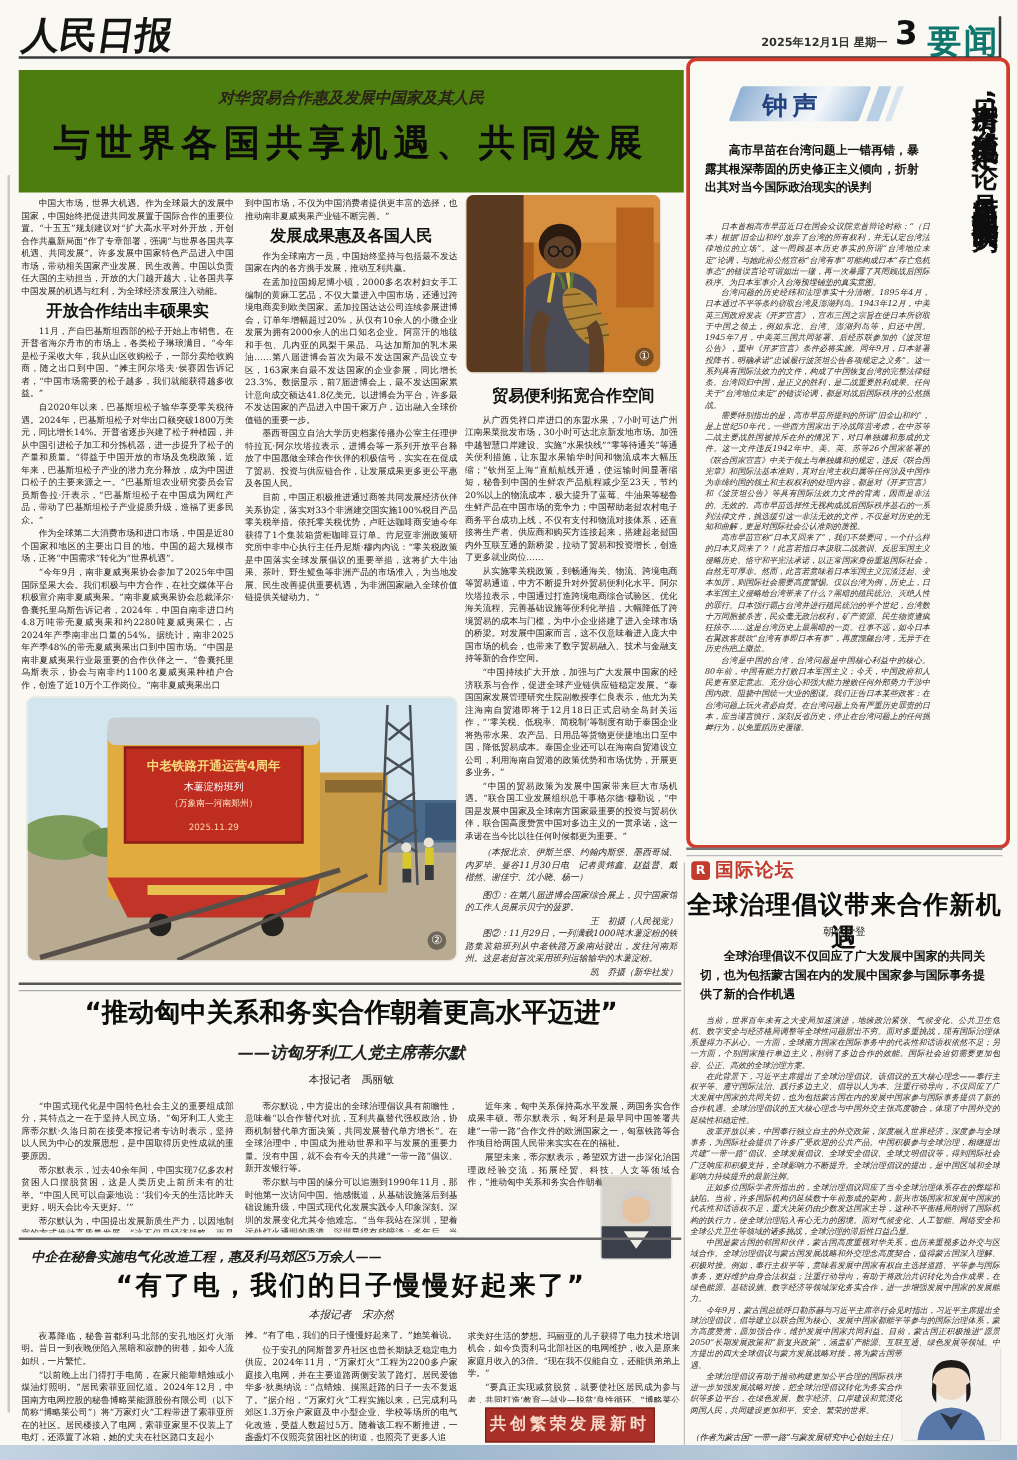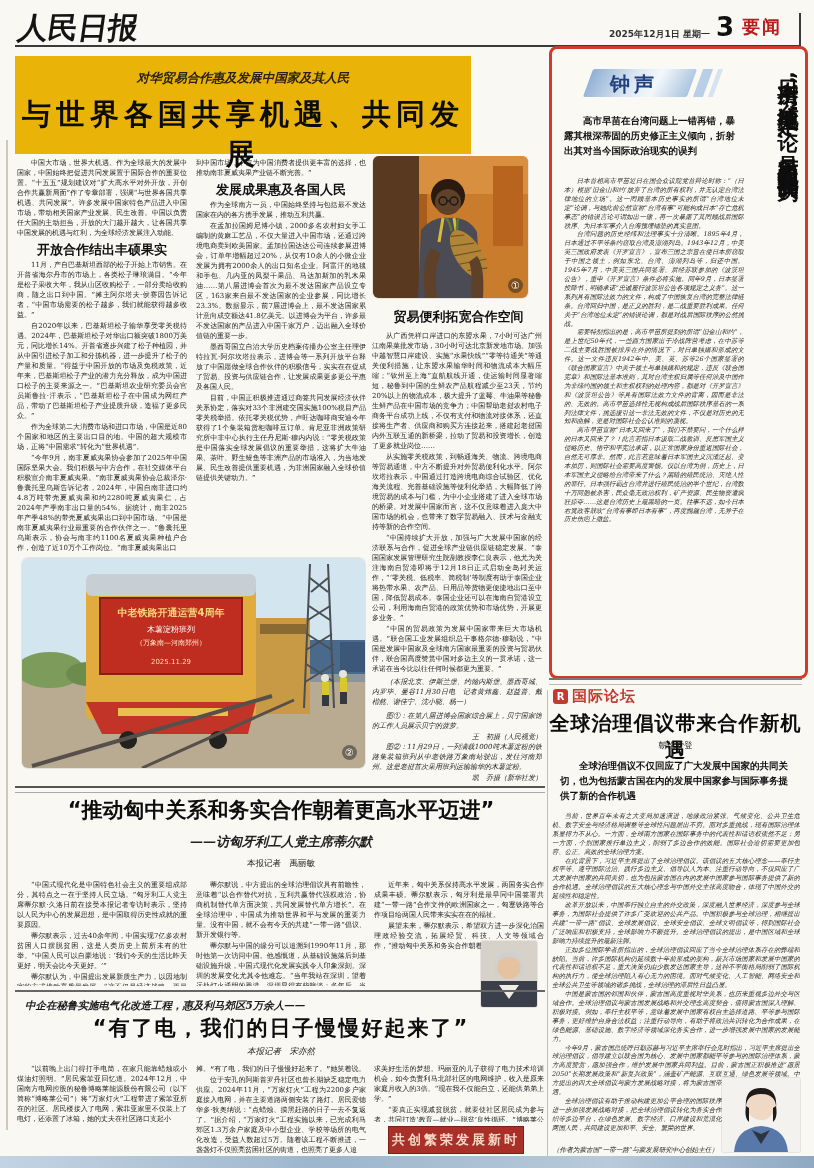--- a/index.html
+++ b/index.html
@@ -29,25 +29,25 @@
 </head>
 <body>
 
 <div class="page">
 
   <div class="abs" style="left:6px;top:140px;width:2px;height:990px;background:#cfc9bd;"></div>
 
   <div class="abs" style="left:18px;top:8px;font-size:30px;font-weight:bold;transform:skewX(-8deg);color:#141414;">人民日报</div>
   <div class="abs sans" style="left:520px;top:28px;width:190px;text-align:right;font-size:9px;font-weight:bold;color:#333;">2025年12月1日 星期一</div>
   <div class="abs sans" style="left:716px;top:12px;font-size:26px;font-weight:900;color:#111;">3</div>
-  <div class="abs sans" style="left:742px;top:15px;font-size:18px;font-weight:900;color:#b91c1c;letter-spacing:2px;">要闻</div>
+  <div class="abs sans" style="left:742px;top:15px;font-size:27px;font-weight:900;color:#0f766e;letter-spacing:2px;">要闻</div>
   <div class="abs rule" style="left:15px;top:45px;width:786px;height:2px;"></div>
   <div class="abs rule" style="left:799px;top:13px;width:2px;height:34px;"></div>
 
-  <div class="abs" style="left:15px;top:56px;width:456px;height:98px;background:#eab308;">
+  <div class="abs" style="left:15px;top:56px;width:532px;height:98px;background:#4d7c0f;">
     <div class="kai" style="margin-top:14px;text-align:center;font-size:12.5px;font-weight:bold;color:#2a2218;">对华贸易合作惠及发展中国家及其人民</div>
     <div class="sans" style="margin-top:8px;text-align:center;font-size:29px;font-weight:900;letter-spacing:5px;color:#0c0c0c;">与世界各国共享机遇、共同发展</div>
   </div>
 
   <div class="abs colbox" style="left:17px;top:158px;width:170px;height:398px;">
     <p>中国大市场，世界大机遇。作为全球最大的发展中国家，中国始终把促进共同发展置于国际合作的重要位置。“十五五”规划建议对“扩大高水平对外开放，开创合作共赢新局面”作了专章部署，强调“与世界各国共享机遇、共同发展”。许多发展中国家特色产品进入中国市场，带动相关国家产业发展、民生改善。中国以负责任大国的主动担当，开放的大门越开越大，让各国共享中国发展的机遇与红利，为全球经济发展注入动能。</p>
     <div class="sec-head">开放合作结出丰硕果实</div>
     <p>11月，产自巴基斯坦西部的松子开始上市销售。在开普省海尔丹市的市场上，各类松子琳琅满目。“今年是松子采收大年，我从山区收购松子，一部分卖给收购商，随之出口到中国。”摊主阿尔塔夫·侯赛因告诉记者，“中国市场需要的松子越多，我们就能获得越多收益。”</p>
     <p>自2020年以来，巴基斯坦松子输华享受零关税待遇。2024年，巴基斯坦松子对华出口额突破1800万美元，同比增长14%。开普省逐步兴建了松子种植园，并从中国引进松子加工和分拣机器，进一步提升了松子的产量和质量。“得益于中国开放的市场及免税政策，近年来，巴基斯坦松子产业的潜力充分释放，成为中国进口松子的主要来源之一。”巴基斯坦农业研究委员会官员斯鲁拉·汗表示，“巴基斯坦松子在中国成为网红产品，带动了巴基斯坦松子产业提质升级，造福了更多民众。”</p>
     <p>作为全球第二大消费市场和进口市场，中国是近80个国家和地区的主要出口目的地。中国的超大规模市场，正将“中国需求”转化为“世界机遇”。</p>
@@ -179,20 +179,21 @@
     </svg>
   </div>
 
   <div class="abs" style="left:15px;top:990px;width:530px;height:2px;background:#666;"></div>
 
   <div class="abs kai" style="left:25px;top:999px;width:520px;font-size:10.5px;font-weight:bold;color:#1c1c1c;">中企在秘鲁实施电气化改造工程，惠及利马郊区5万余人——</div>
   <div class="abs sans" style="left:15px;top:1014px;width:532px;text-align:center;font-size:21px;font-weight:900;letter-spacing:2px;color:#0d0d0d;">“有了电，我们的日子慢慢好起来了”</div>
   <div class="abs byline" style="left:15px;top:1046px;width:532px;font-style:italic;">本报记者　宋亦然</div>
 
   <div class="abs colbox" style="left:17px;top:1064px;width:170px;height:104px;">
+    <p>夜幕降临，秘鲁首都利马北部的安孔地区灯火渐明。昔日一到夜晚便陷入黑暗和寂静的街巷，如今人流如织，一片繁忙。</p>
     <p>“以前晚上出门得打手电筒，在家只能靠蜡烛或小煤油灯照明。”居民索菲亚回忆道。2024年12月，中国南方电网控股的秘鲁博略莱能源股份有限公司（以下简称“博略莱公司”）将“万家灯火”工程带进了索菲亚所在的社区。居民楼接入了电网，索菲亚家里不仅装上了电灯，还添置了冰箱，她的丈夫在社区路口支起小</p>
   </div>
   <div class="abs colbox" style="left:196px;top:1064px;width:170px;height:104px;">
     <p style="text-indent:0;font-family:Liberation Mono, monospace;">摊。“有了电，我们的日子慢慢好起来了。”她笑着说。</p>
     <p>位于安孔的阿斯普罗丹社区也曾长期缺乏稳定电力供应。2024年11月，“万家灯火”工程为2200多户家庭接入电网，并在主要道路两侧安装了路灯。居民爱德华多·狄奥纳说：“点蜡烛、摸黑赶路的日子一去不复返了。”据介绍，“万家灯火”工程实施以来，已完成利马郊区1.3万余户家庭及中小型企业、学校等场所的电气化改造，受益人数超过5万。随着该工程不断推进，一盏盏灯不仅照亮贫困社区的街道，也照亮了更多人追</p>
   </div>
   <div class="abs colbox" style="left:374px;top:1064px;width:170px;height:58px;">
     <p style="text-indent:0;">求美好生活的梦想。玛丽亚的儿子获得了电力技术培训机会，如今负责利马北部社区的电网维护，收入是原来家庭月收入的3倍。“现在我不仅能自立，还能供弟弟上学。”</p>
     <p>“要真正实现减贫脱贫，就要使社区居民成为参与者，共同打造‘教育—就业—脱贫’良性循环。”博略莱公司董事长刘艾海说。据悉，公司为特许经营区域内17岁以上青年提供技术教育奖学金，截至目前，共有900余名青年获得奖学金支持，其中女性91人。20岁的布伦达·奥尔季斯便是其中之一，她说：“我希望有一天能去中国学习先进的电力技术，再回来造福社区民众。”</p>
   </div>
@@ -202,20 +203,21 @@
     <div class="abs" style="left:36px;top:20px;width:104px;height:28px;transform:skewX(-20deg);background:linear-gradient(100deg,#8fb0d4 0%,#d9e5f1 40%,#f3f7fb 65%,#a9c4de 100%);border-radius:2px;"></div>
     <div class="abs" style="left:146px;top:20px;width:10px;height:28px;transform:skewX(-20deg);background:#b9cfe6;"></div>
     <div class="abs" style="left:161px;top:20px;width:5px;height:28px;transform:skewX(-20deg);background:#d7e4f0;"></div>
     <div class="abs sans" style="left:58px;top:22px;font-size:20px;font-weight:900;letter-spacing:4px;color:#23417e;">钟声</div>
     <div class="abs lead" style="left:12px;top:64px;width:178px;text-indent:2em;">高市早苗在台湾问题上一错再错，暴露其根深蒂固的历史修正主义倾向，折射出其对当今国际政治现实的误判</div>
     <div class="abs kai" style="left:12px;top:128px;width:180px;height:484px;overflow:hidden;font-size:6.4px;line-height:8.9px;color:#2a2a2a;">
       <p>日本首相高市早苗近日在国会众议院党首辩论时称：“（日本）根据‘旧金山和约’放弃了台湾的所有权利，并无认定台湾法律地位的立场”。这一罔顾基本历史事实的所谓“台湾地位未定”论调，与她此前公然宣称“台湾有事”可能构成日本“存亡危机事态”的错误言论可谓如出一辙，再一次暴露了其罔顾战后国际秩序、为日本军事介入台海预埋铺垫的真实意图。</p>
       <p>台湾问题的历史经纬和法理事实十分清晰。1895年4月，日本通过不平等条约窃取台湾及澎湖列岛。1943年12月，中美英三国政府发表《开罗宣言》，宣布三国之宗旨在使日本所窃取于中国之领土，例如东北、台湾、澎湖列岛等，归还中国。1945年7月，中美英三国共同签署、后经苏联参加的《波茨坦公告》，重申《开罗宣言》条件必将实施。同年9月，日本签署投降书，明确承诺“忠诚履行波茨坦公告各项规定之义务”。这一系列具有国际法效力的文件，构成了中国恢复台湾的完整法律链条。台湾回归中国，是正义的胜利，是二战重要胜利成果。任何关于“台湾地位未定”的错误论调，都是对战后国际秩序的公然挑战。</p>
       <p>需要特别指出的是，高市早苗所提到的所谓“旧金山和约”，是上世纪50年代，一些西方国家出于冷战阵营考虑，在中苏等二战主要战胜国被排斥在外的情况下，对日单独媾和形成的文件。这一文件违反1942年中、美、英、苏等26个国家签署的《联合国家宣言》中关于领土与单独媾和的规定，违反《联合国宪章》和国际法基本准则，其对台湾主权归属等任何涉及中国作为非缔约国的领土和主权权利的处理内容，都是对《开罗宣言》和《波茨坦公告》等具有国际法效力文件的背离，因而是非法的、无效的。高市早苗选择性无视构成战后国际秩序基石的一系列法律文件，挑选援引这一非法无效的文件，不仅是对历史的无知和曲解，更是对国际社会公认准则的蔑视。</p>
       <p>高市早苗宣称“日本又回来了”，我们不禁要问，一个什么样的日本又回来了？！此言若指日本汲取二战教训、反思军国主义侵略历史、恪守和平宪法承诺，以正常国家身份重返国际社会，自然无可厚非。然而，此言若意味着日本军国主义沉渣泛起、变本加厉，则国际社会需要高度警惕。仅以台湾为例，历史上，日本军国主义侵略给台湾带来了什么？黑暗的殖民统治、灭绝人性的罪行。日本强行霸占台湾并进行殖民统治的半个世纪，台湾数十万同胞被杀害，民众毫无政治权利，矿产资源、民生物资遭疯狂掠夺……这是台湾历史上最黑暗的一页。往事不远，如今日本右翼政客鼓吹“台湾有事即日本有事”，再度觊觎台湾，无异于在历史伤疤上撒盐。</p>
+      <p>台湾是中国的台湾，台湾问题是中国核心利益中的核心。80年前，中国有能力打败日本军国主义；今天，中国政府和人民更有坚定意志、充分信心和强大能力挫败任何外部势力干涉中国内政、阻挠中国统一大业的图谋。我们正告日本某些政客：在台湾问题上玩火者必自焚。在台湾问题上负有严重历史罪责的日本，应当谨言慎行，深刻反省历史，停止在台湾问题上的任何挑衅行为，以免重蹈历史覆辙。</p>
     </div>
     <div class="abs vtitle" style="right:7px;top:14px;height:598px;">日本所谓“台湾地位未定”论，是对历史的无知和现实的误判</div>
   </div>
 
   <div class="abs" style="left:549px;top:678px;width:253px;height:4px;border-top:2px solid #777;border-bottom:1px solid #bbb;"></div>
 
   <div class="abs" style="left:547px;top:690px;width:1px;height:466px;background:#c3beb4;"></div>
 
   <div class="abs" style="left:553px;top:688px;height:17px;display:flex;align-items:center;">
     <span class="sans" style="display:inline-block;width:15px;height:15px;background:#c23b2e;color:#fff;border-radius:3px;font-size:10px;font-weight:900;text-align:center;line-height:15px;">R</span>

